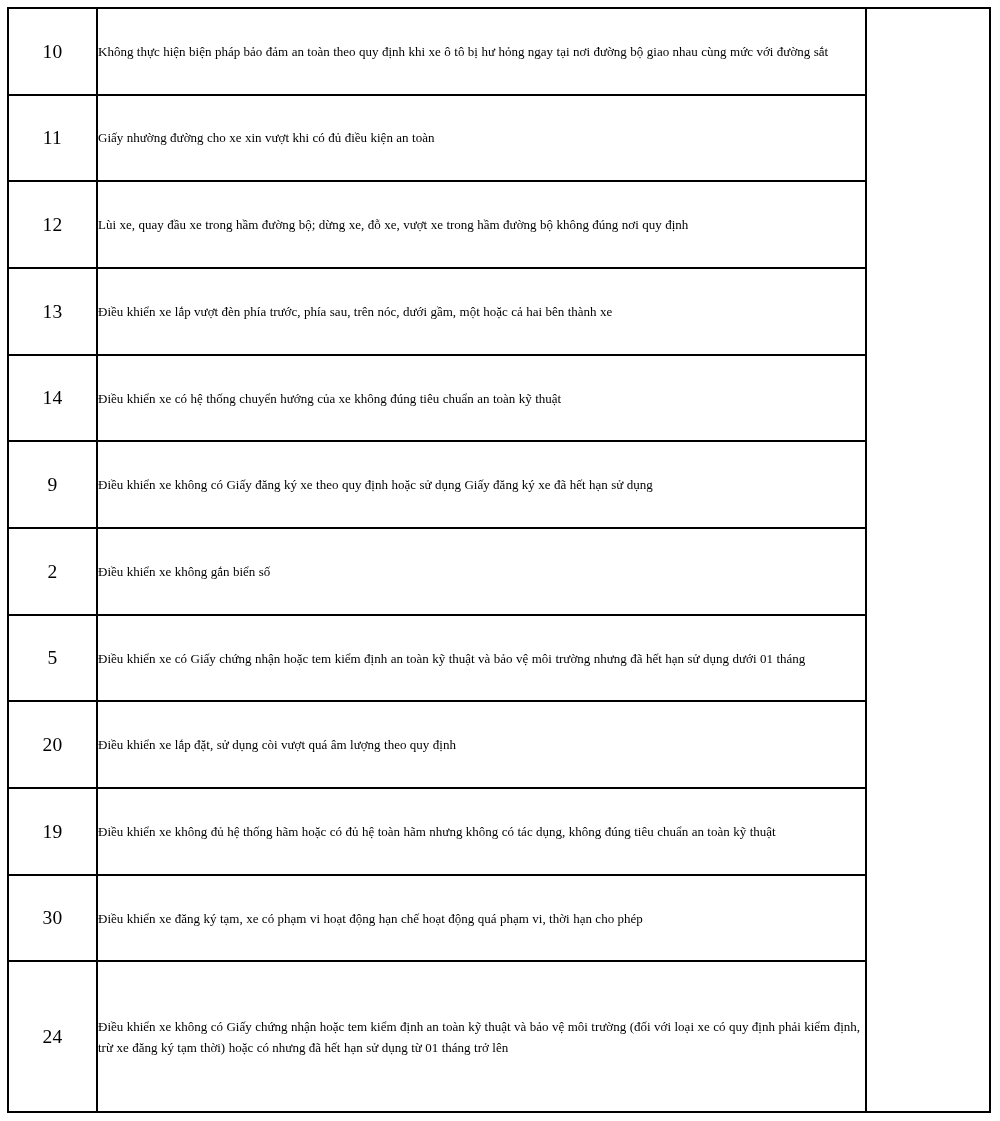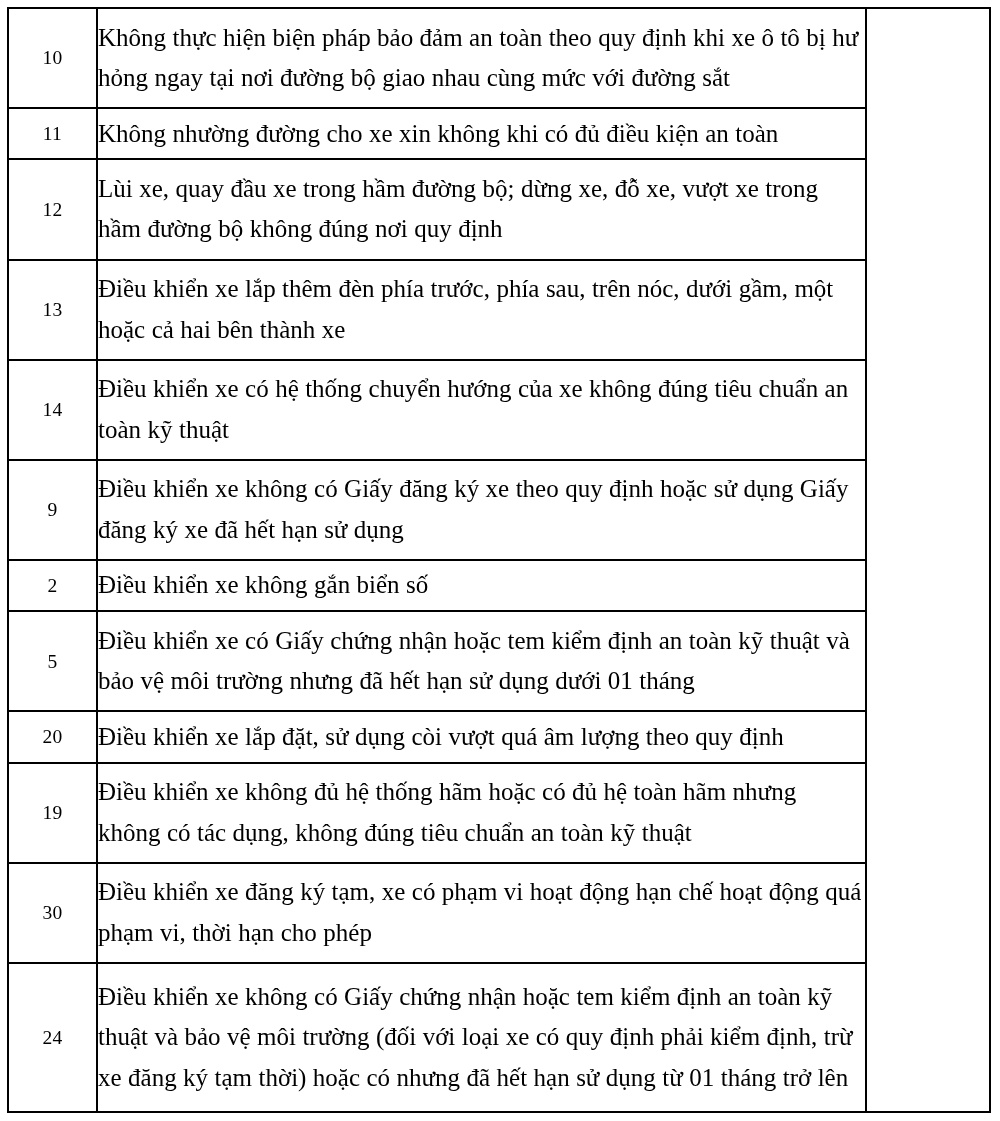--- a/index.html
+++ b/index.html
@@ -45,21 +45,21 @@
 
   td.cell-index {
     text-align: center;
     font-size: 19.5px;
     line-height: 1.2;
     letter-spacing: 0.3px;
   }
 
   td.cell-text {
     text-align: left;
-    font-size: 25px;
+    font-size: 13px;
     line-height: 1.62;
     padding: 2px 8px 2px 19px;
     word-spacing: 0.2px;
   }
 
   td.cell-spare {
     border-top: none;
     border-bottom: none;
     background: #ffffff;
   }
@@ -82,33 +82,33 @@
         <tr class="row-first">
           <td class="cell-index">10</td>
           <td class="cell-text">
             <span class="violation-text">Không thực hiện biện pháp bảo đảm an toàn theo quy định khi xe ô tô bị hư hỏng ngay tại nơi đường bộ giao nhau cùng mức với đường sắt</span>
           </td>
           <td class="cell-spare" rowspan="12"></td>
         </tr>
         <tr>
           <td class="cell-index">11</td>
           <td class="cell-text">
-            <span class="violation-text">Không nhường đường cho xe xin không khi có đủ điều kiện an toàn</span>
+            <span class="violation-text">Giấy nhường đường cho xe xin vượt khi có đủ điều kiện an toàn</span>
           </td>
         </tr>
         <tr>
           <td class="cell-index">12</td>
           <td class="cell-text">
             <span class="violation-text">Lùi xe, quay đầu xe trong hầm đường bộ; dừng xe, đỗ xe, vượt xe trong hầm đường bộ không đúng nơi quy định</span>
           </td>
         </tr>
         <tr>
           <td class="cell-index">13</td>
           <td class="cell-text">
-            <span class="violation-text">Điều khiển xe lắp thêm đèn phía trước, phía sau, trên nóc, dưới gầm, một hoặc cả hai bên thành xe</span>
+            <span class="violation-text">Điều khiển xe lắp vượt đèn phía trước, phía sau, trên nóc, dưới gầm, một hoặc cả hai bên thành xe</span>
           </td>
         </tr>
         <tr>
           <td class="cell-index">14</td>
           <td class="cell-text">
             <span class="violation-text">Điều khiển xe có hệ thống chuyển hướng của xe không đúng tiêu chuẩn an toàn kỹ thuật</span>
           </td>
         </tr>
         <tr>
           <td class="cell-index">9</td>

